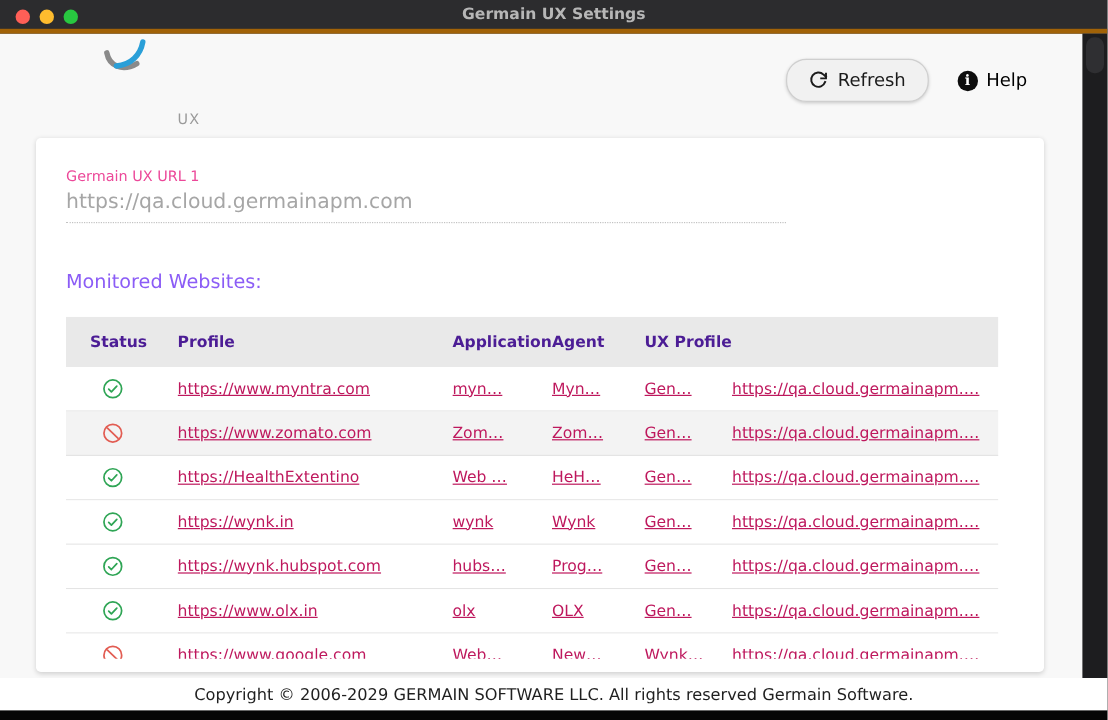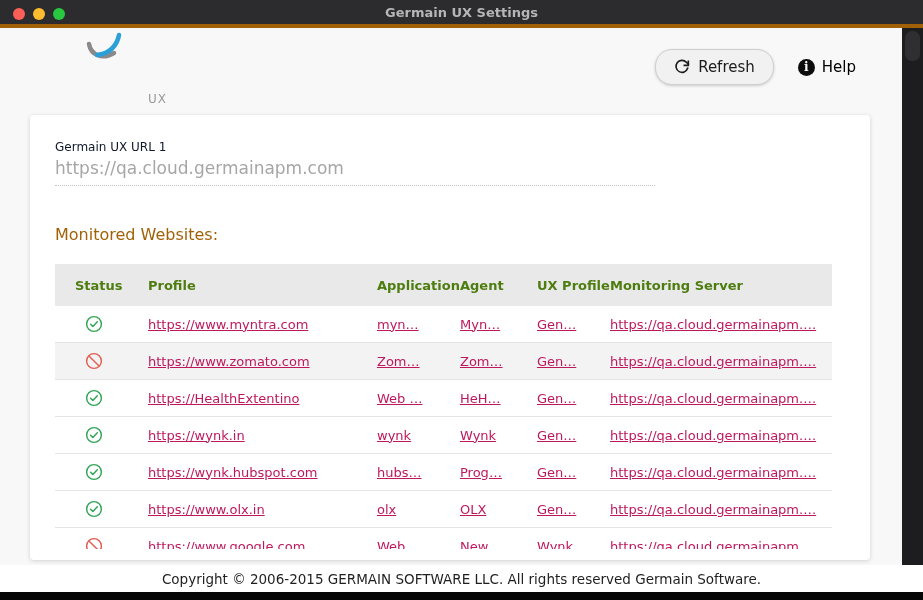--- a/index.html
+++ b/index.html
@@ -29,29 +29,29 @@
   .help { display: flex; align-items: center; gap: 7px; font-size: 15px; color: #000; cursor: pointer; }
   .info-icon { width: 17px; height: 17px; border-radius: 50%; background: #0d0d0d; color: #fff;
                font-family: "DejaVu Serif", "Liberation Serif", serif; font-weight: bold; font-size: 12px;
                display: inline-flex; align-items: center; justify-content: center; }
 
   
   .card { position: absolute; top: 115px; left: 30px; width: 840px; height: 445px; background: #fff;
           border-radius: 4px; box-shadow: 0 1px 4px rgba(0,0,0,.16); overflow: hidden; }
 
   .field { margin: 25px 0 0 25px; width: 600px; border-bottom: 1px dotted #c2c2c2; padding-bottom: 7px; }
-  .field-label { display: block; font-size: 12px; color: #0f172a; }
+  .field-label { display: block; font-size: 12px; color: #ec4899; }
   .field-value { margin-top: 4px; font-size: 17px; color: #a6a6a6; }
 
-  .section-title { margin: 39px 4px 20px 25px; font-size: 16px; font-weight: 400; color: #a16207; }
+  .section-title { margin: 39px 4px 20px 25px; font-size: 16px; font-weight: 400; color: #8b5cf6; }
 
   .table-wrap { margin-left: 25px; width: 777px; height: 285px; overflow: hidden; }
   .thead, .tr { display: grid; grid-template-columns: 93px 229px 83px 77px 73px 1fr; align-items: center; }
   .thead { height: 42px; background: #e9e9e9; }
-  .th { font-size: 13px; font-weight: bold; color: #4d7c0f; }
+  .th { font-size: 13px; font-weight: bold; color: #4c1d95; }
   .th.c0 { padding-left: 20px; }
   .tr { height: 37px; border-bottom: 1px solid #e4e4e4; background: #fff; }
   .tr.alt { background: #f3f3f3; }
   .td { font-size: 13px; overflow: hidden; white-space: nowrap; }
   .td.c0 { padding-left: 30px; }
   .td svg { display: block; }
   .td a { color: #be185d; }
 
   
   .scrollbar { position: absolute; top: 28px; right: 0; width: 21px; height: 537px; background: #1d1d1f; }
@@ -106,21 +106,20 @@
 
     <h2 class="section-title">Monitored Websites:</h2>
 
     <div class="table-wrap">
       <div class="thead" id="thead">
           <div class="th c0">Status</div>
           <div class="th c1">Profile</div>
           <div class="th c2">Application</div>
           <div class="th c3">Agent</div>
           <div class="th c4">UX Profile</div>
-          <div class="th c5">Monitoring Server</div>
         </div>
       <div class="tbody" id="tbody">
           <div class="tr">
             <div class="td c0">
               <svg width="18" height="18" viewBox="0 0 20 20">
                 <circle cx="10" cy="10" r="8.2" fill="none" stroke="#2fa555" stroke-width="1.6"></circle>
                 <path d="M6.2 10.4l2.5 2.5 5-5.4" fill="none" stroke="#2fa555" stroke-width="1.6" stroke-linecap="round" stroke-linejoin="round"></path>
               </svg>
             </div>
             <div class="td c1"><a href="#">https://www.myntra.com</a></div>
@@ -209,16 +208,16 @@
           </div>
         </div>
     </div>
   </div>
 
   <div class="scrollbar">
     <div class="scroll-thumb"></div>
   </div>
 
   <div class="footer">
-    <span>Copyright © 2006-2015 GERMAIN SOFTWARE LLC. All rights reserved Germain Software.</span>
+    <span>Copyright © 2006-2029 GERMAIN SOFTWARE LLC. All rights reserved Germain Software.</span>
   </div>
   <div class="bottom-bar"></div>
 </div>
 
 </body></html>

